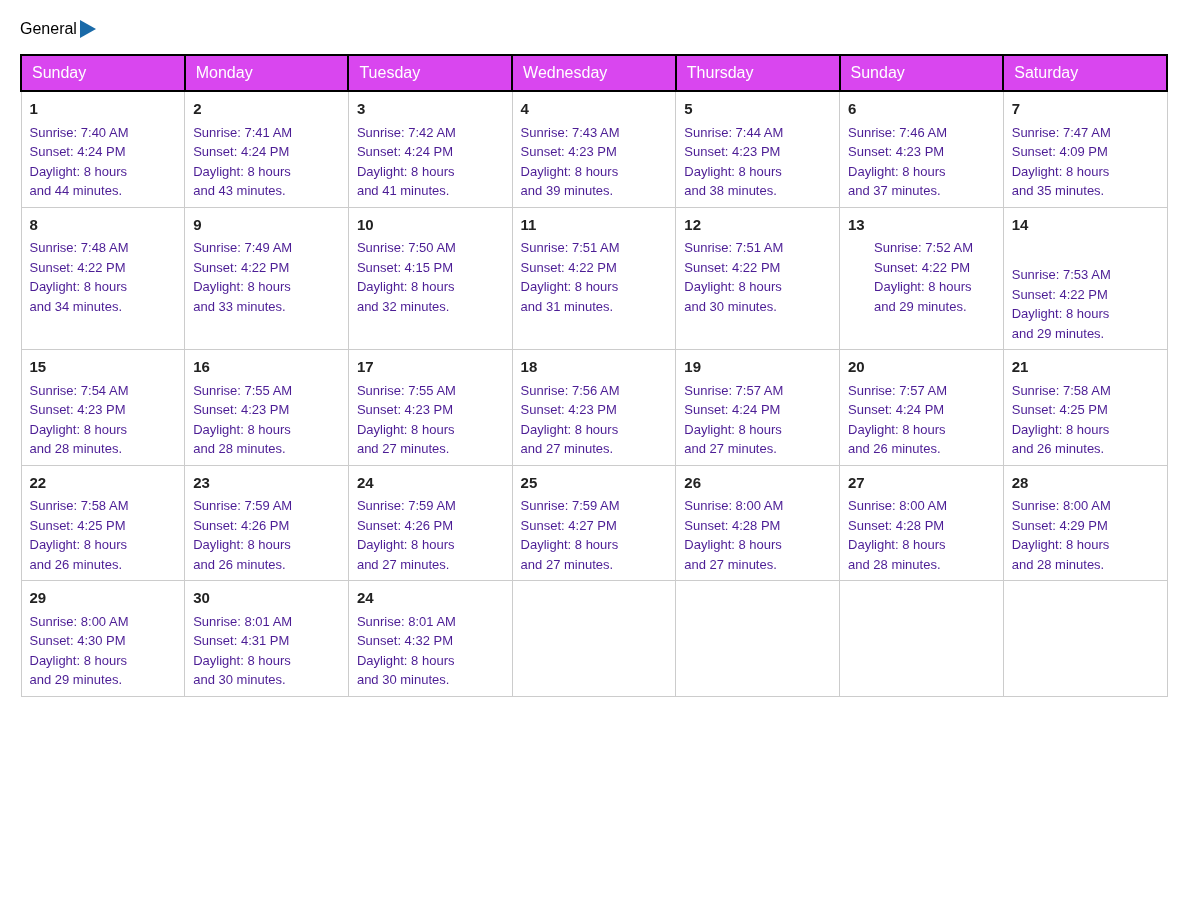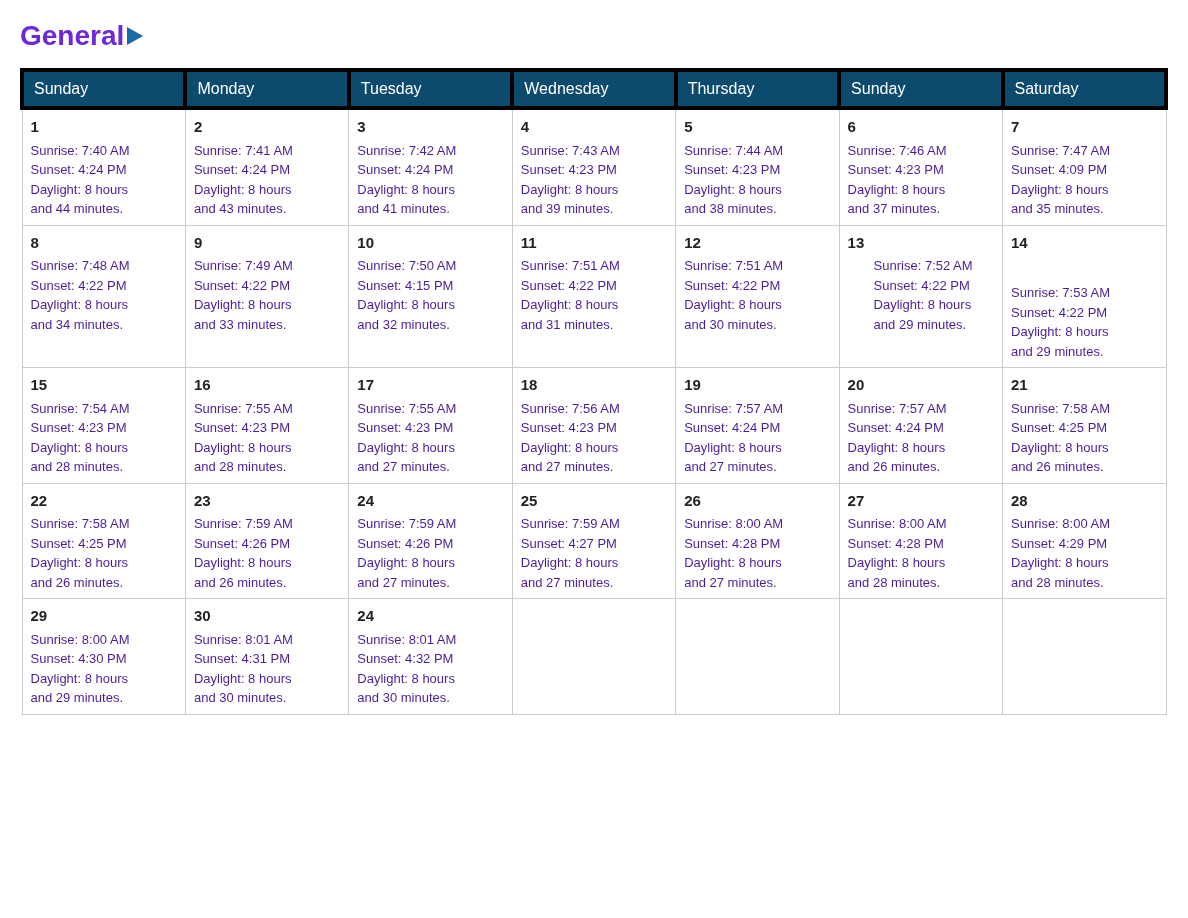--- a/index.html
+++ b/index.html
@@ -44,27 +44,27 @@
     .subtitle {
       font-size: 22px;
       color: #444;
       margin-top: 4px;
     }
     .calendar {
       width: 100%;
       border-collapse: collapse;
     }
     .calendar thead tr th {
-      background-color: #0c4a6e;
+      background-color: #d946ef;
       color: #fff;
       font-size: 16px;
       font-weight: normal;
       padding: 8px 10px;
       text-align: left;
-      border: 4px solid #000000;
+      border: 2px solid #000000;
     }
     .calendar tbody tr td {
       vertical-align: top;
       border: 1px solid #ccc;
       padding: 6px 8px;
       width: 14.28%;
       font-size: 13.5px;
       color: #222;
       line-height: 1.5;
     }
@@ -84,21 +84,21 @@
     .empty-cell {
       background: #fff;
     }
   </style>
 </head>
 <body>
 
 <div class="header">
   <div class="logo">
     <div class="logo-top">
-        <span style="font-size: 28px; font-weight: bold; color: #6d28d9;">General</span>
+        <span style="font-size: 16px; font-weight: normal; color: #000000;">General</span>
         <div style="width: 0px; height: 0px; border-top: 9px solid transparent; border-bottom: 9px solid transparent; border-left: 16px solid rgb(26, 106, 168); display: inline-block; margin-left: 3px; vertical-align: middle;"></div>
       </div>
     <div class="logo-subtitle"></div>
   </div>
   <div class="title-block">
     <div class="main-title"></div>
     <div class="subtitle"></div>
   </div>
 </div>
 

